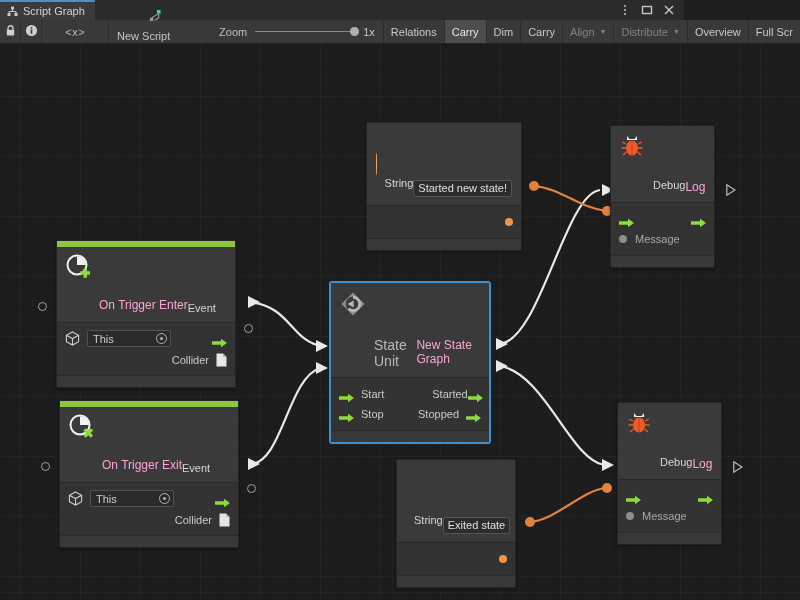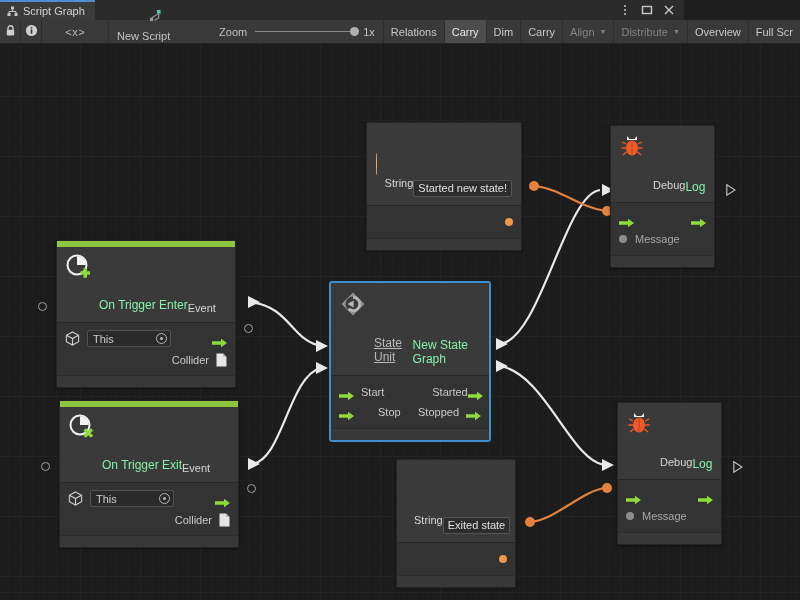--- a/index.html
+++ b/index.html
@@ -84,22 +84,22 @@
   }
   .node.selected { border:1px solid #3f8fcf; box-shadow:0 0 0 1px #3f8fcf; }
   .accent { height:6px; background:#8cc63f; }
   .node-head {
     display:flex; align-items:flex-start; gap:8px;
     padding:7px 9px 7px 8px; background:#3a3a3a; border-bottom:1px solid #282828;
   }
   .head-icon { flex:0 0 auto; width:26px; height:26px; display:block; }
   .head-text { display:flex; flex-direction:row; line-height:1.15; padding-top:1px;margin-top:45px; }
   .head-title { font-size:11px; color:#d6d6d6; }
-  .head-sub   { font-size:12px; color:#86efac; margin-top:2px; }
-  .head-title-sm { font-size:12px; color:#b9b9b9;text-decoration:underline; }
+  .head-sub   { font-size:12px; color:#f9a8d4; margin-top:2px; }
+  .head-title-sm { font-size:14px; color:#b9b9b9; }
   .node-body { padding:6px 8px 4px 8px; }
   .node-foot { height:12px; background:#383838; border-top:1px solid #2b2b2b; }
 
   .row { display:flex; align-items:center; min-height:20px; }
   .row.space { justify-content:space-between; }
   .lbl { font-size:11px; color:#c9c9c9; }
   .lbl.dimmed { color:#a8a8a8; }
 
   .arrow-green { width:15px; height:10px; display:block; }
   .dot-grey { width:8px; height:8px; border-radius:50%; background:#8d8d8d; display:block; }
@@ -405,21 +405,21 @@
           <span style="display:flex; align-items:center; padding-left:48px;">
             <span class="lbl">Started</span>
             <span class="arrow-green">
               <svg viewBox="0 0 15 10" width="15" height="10">
                   <path d="M0 3.2 H9 V0.8 L15 5 L9 9.2 V6.8 H0 Z" fill="#8cdc3c"></path>
                 </svg>
             </span>
           </span>
         </div>
         <div class="row space">
-          <span style="display:flex; align-items:center; gap:24px;">
+          <span style="display:flex; align-items:center; gap:7px;">
             <span class="arrow-green">
               <svg viewBox="0 0 15 10" width="15" height="10">
                   <path d="M0 3.2 H9 V0.8 L15 5 L9 9.2 V6.8 H0 Z" fill="#8cdc3c"></path>
                 </svg>
             </span>
             <span class="lbl">Stop</span>
           </span>
           <span style="display:flex; align-items:center; gap:7px;">
             <span class="lbl">Stopped</span>
             <span class="arrow-green">

